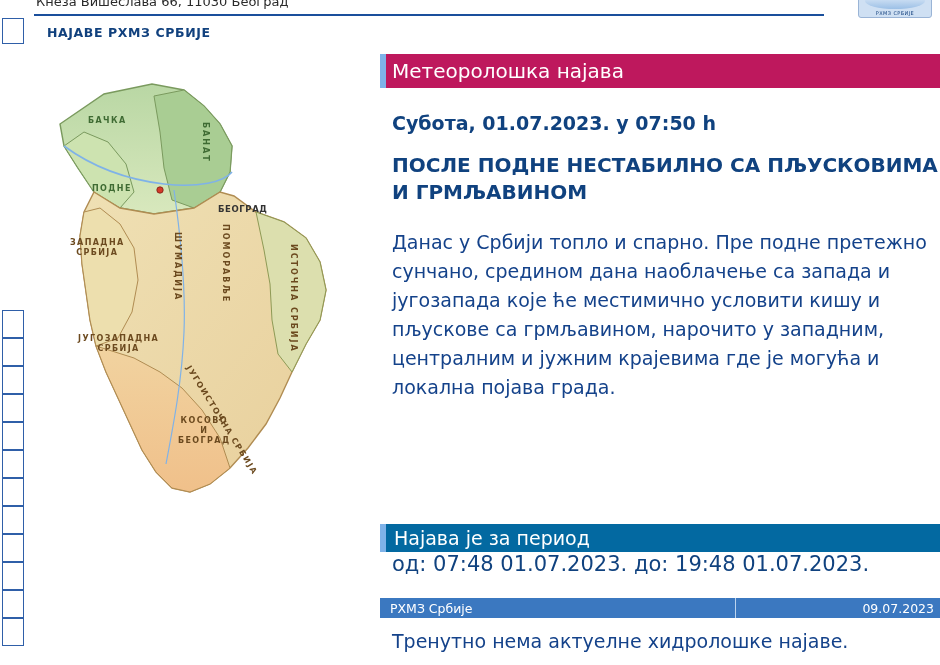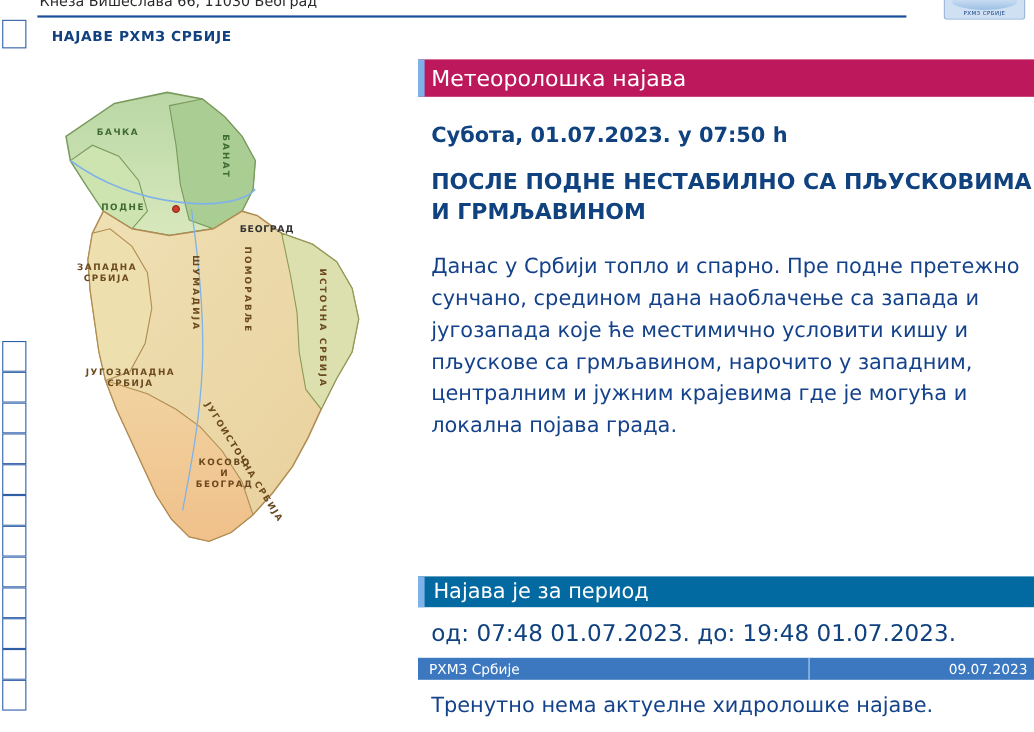--- a/index.html
+++ b/index.html
@@ -177,21 +177,21 @@
     padding-left: 14px;
     box-sizing: border-box;
     position: relative;
   }
   .period-head .bar-accent { height: 28px; }
   .period-range {
     background: #ffffff;
     color: #10427f;
     font-size: 21px;
     padding-left: 12px;
-    padding-top: 12px;
+    padding-top: 0;
     white-space: nowrap;
   }
 
   .status-bar {
     position: absolute;
     left: 380px; top: 598px;
     width: 560px; height: 20px;
     background: #3b78c0;
     color: #ffffff;
     font-size: 12.5px;

